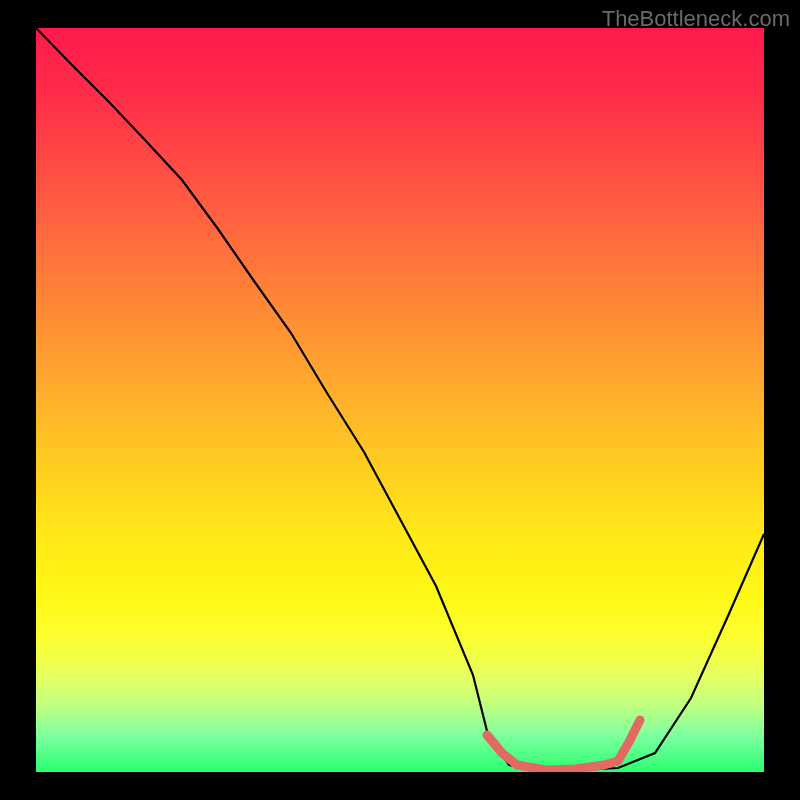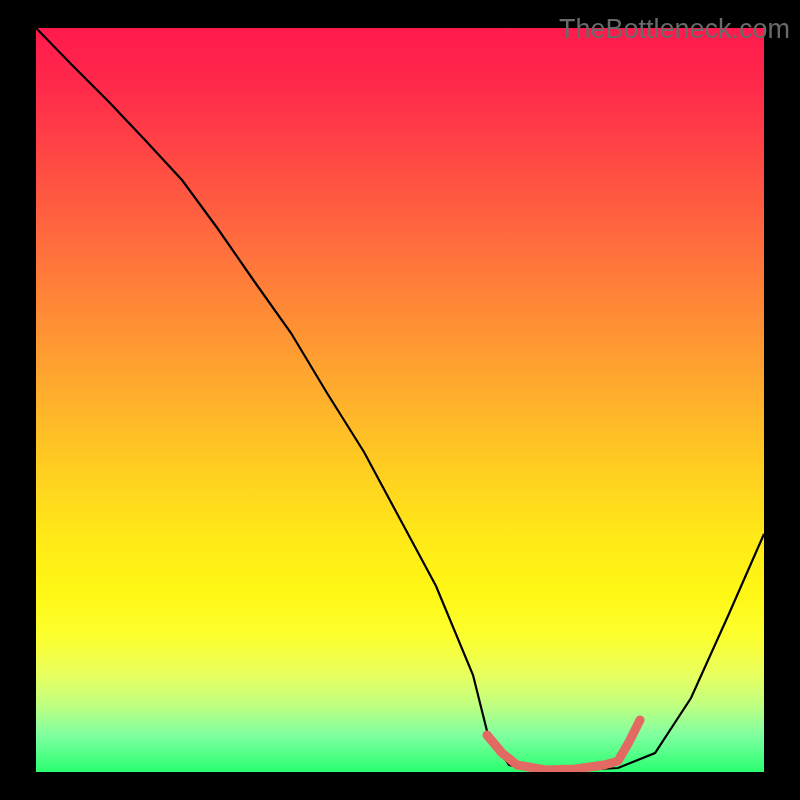--- a/index.html
+++ b/index.html
@@ -6,24 +6,24 @@
   body {
     width: 800px;
     height: 800px;
     background: #000;
     position: relative;
     font-family: Arial, sans-serif;
     overflow: hidden;
   }
   .watermark {
     position: absolute;
-    top: 14px;
+    top: 6px;
     right: 10px;
     color: #6a6a6a;
-    font-size: 27px;
+    font-size: 22px;
     z-index: 10;
     font-weight: 500;
   }
   .plot-area {
     position: absolute;
     left: 36px;
     top: 28px;
     width: 728px;
     height: 744px;
     background: linear-gradient(to bottom,

